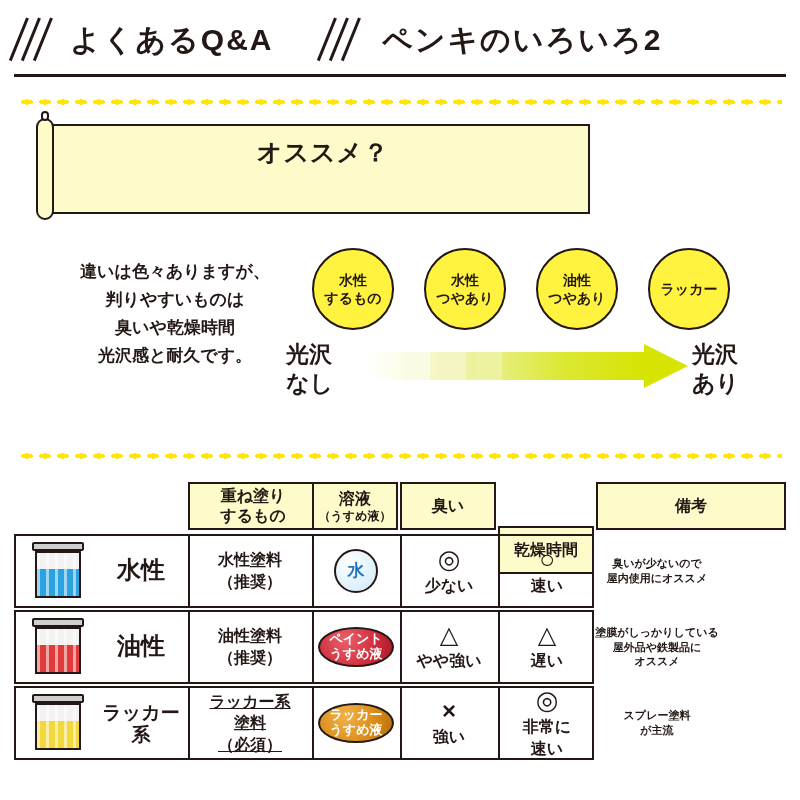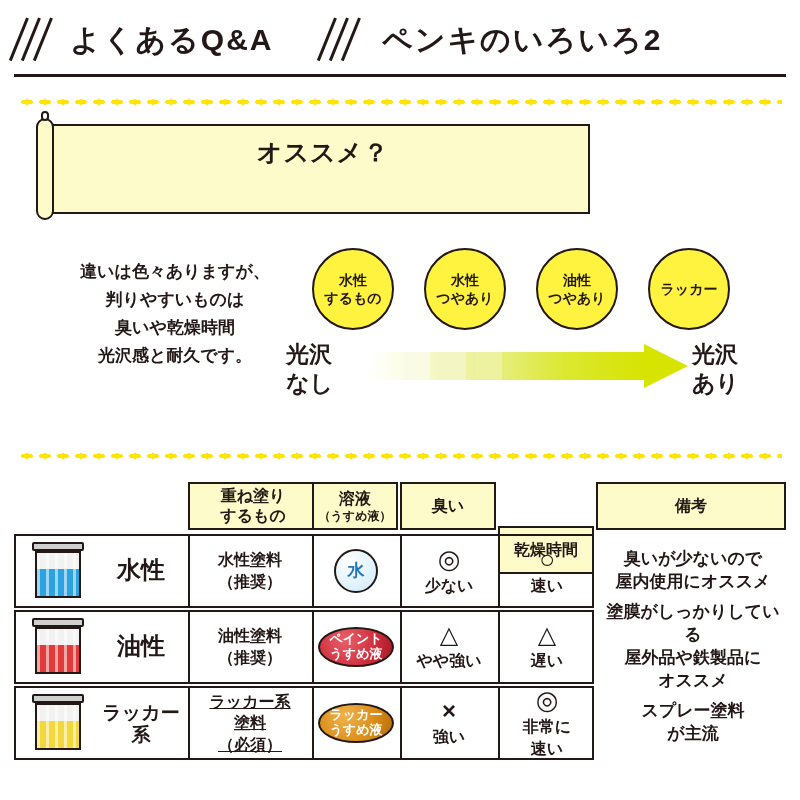--- a/index.html
+++ b/index.html
@@ -144,21 +144,21 @@
 
   .cell{
     position:absolute;box-sizing:border-box;
     display:flex;flex-direction:column;align-items:center;justify-content:center;
     text-align:center;font-size:16px;font-weight:bold;line-height:1.35;
   }
   .c-repaint{left:190px;width:120px;}
   .c-solvent{left:314px;width:84px;}
   .c-smell{left:402px;width:94px;}
   .c-dry{left:500px;width:94px;}
-  .c-note{left:600px;width:186px;font-size:17px;}
+  .c-note{left:564px;width:186px;font-size:11px;}
   .h1{top:534px;height:74px;}
   .h2{top:610px;height:74px;}
   .h3{top:686px;height:74px;}
 
   .mark{font-size:26px;line-height:1;margin-bottom:3px;}
   .mark.small{font-size:24px;}
 
   
   .pill{
     width:76px;height:40px;border-radius:50%/50%;

